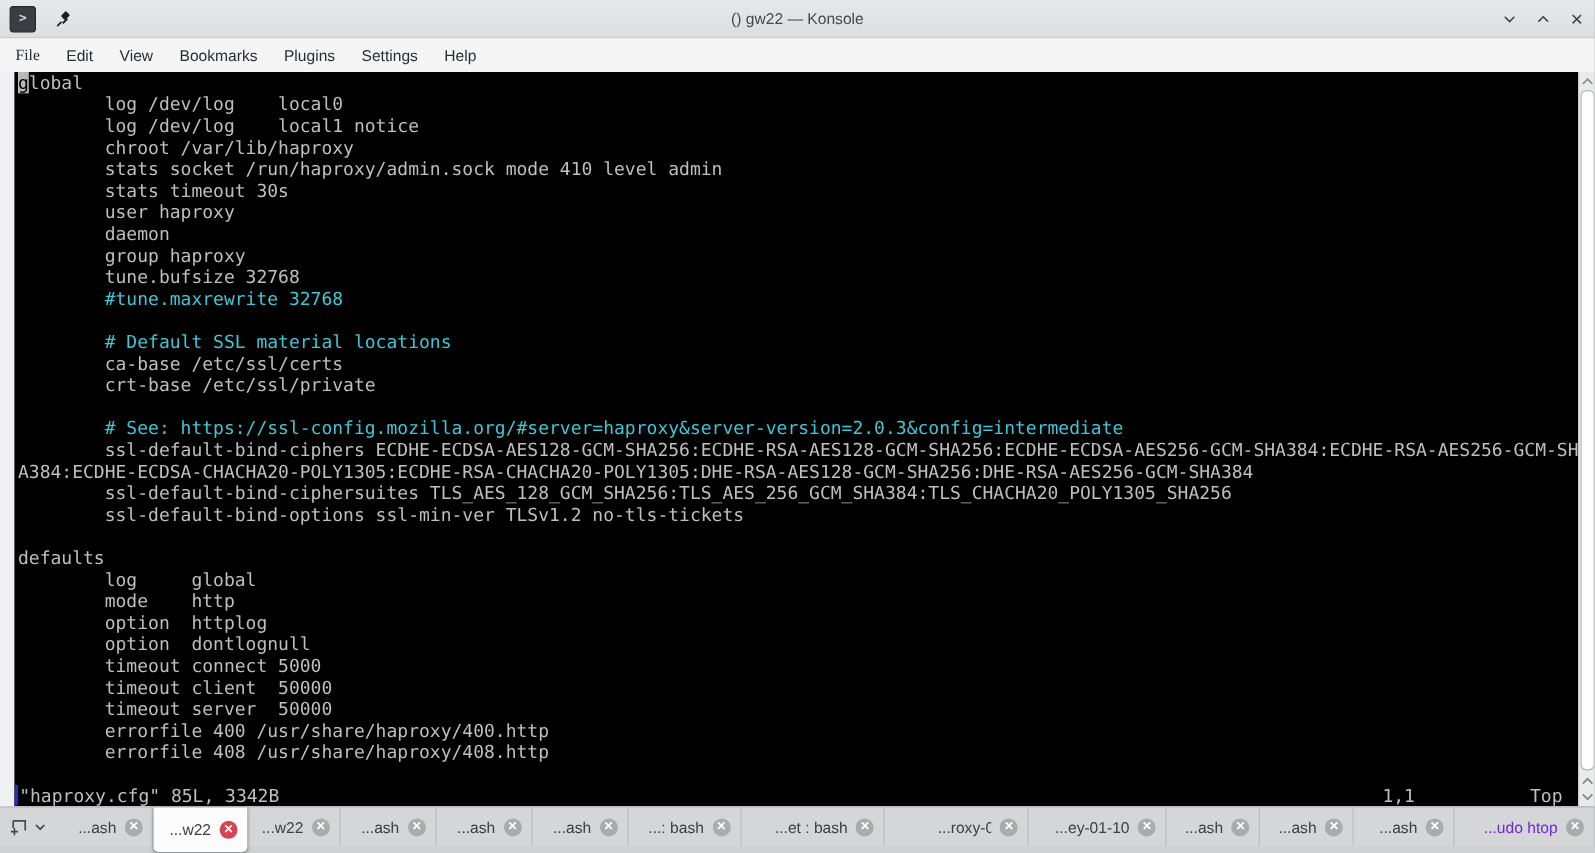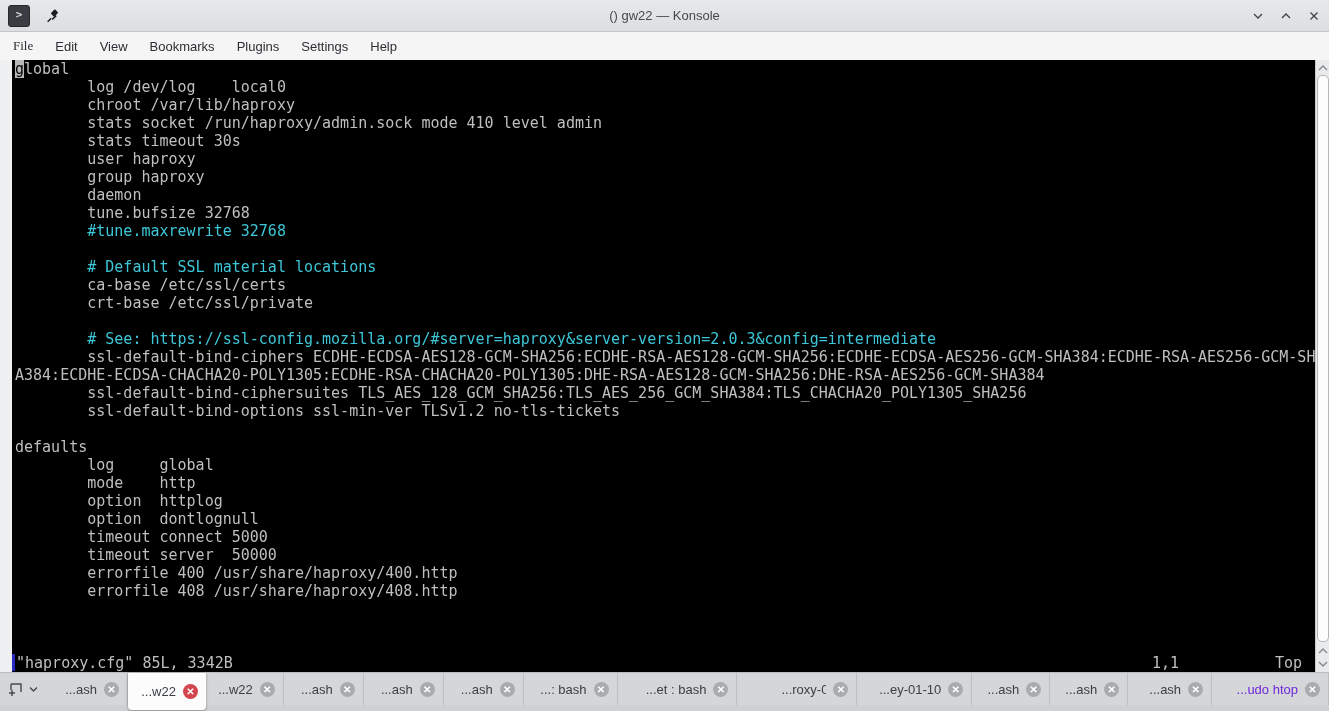--- a/index.html
+++ b/index.html
@@ -108,45 +108,47 @@
       <div class="menu-item">Bookmarks</div>
       <div class="menu-item">Plugins</div>
       <div class="menu-item">Settings</div>
       <div class="menu-item">Help</div>
     </div>
 
   <div class="terminal">
     <div class="term-lines" id="term-lines">
         <div class="tline"><span class="cursor">g</span>lobal</div>
         <div class="tline">        log /dev/log    local0</div>
+        <div class="tline">        log /dev/log    local1 notice</div>
         <div class="tline">        chroot /var/lib/haproxy</div>
         <div class="tline">        stats socket /run/haproxy/admin.sock mode 410 level admin</div>
         <div class="tline">        stats timeout 30s</div>
         <div class="tline">        user haproxy</div>
+        <div class="tline">        daemon</div>
         <div class="tline">        group haproxy</div>
-        <div class="tline">        daemon</div>
         <div class="tline">        tune.bufsize 32768</div>
         <div class="tline cm">        #tune.maxrewrite 32768</div>
         <div class="tline"></div>
         <div class="tline cm">        # Default SSL material locations</div>
         <div class="tline">        ca-base /etc/ssl/certs</div>
         <div class="tline">        crt-base /etc/ssl/private</div>
         <div class="tline"></div>
         <div class="tline cm">        # See: https://ssl-config.mozilla.org/#server=haproxy&amp;server-version=2.0.3&amp;config=intermediate</div>
         <div class="tline">        ssl-default-bind-ciphers ECDHE-ECDSA-AES128-GCM-SHA256:ECDHE-RSA-AES128-GCM-SHA256:ECDHE-ECDSA-AES256-GCM-SHA384:ECDHE-RSA-AES256-GCM-SH</div>
         <div class="tline">A384:ECDHE-ECDSA-CHACHA20-POLY1305:ECDHE-RSA-CHACHA20-POLY1305:DHE-RSA-AES128-GCM-SHA256:DHE-RSA-AES256-GCM-SHA384</div>
         <div class="tline">        ssl-default-bind-ciphersuites TLS_AES_128_GCM_SHA256:TLS_AES_256_GCM_SHA384:TLS_CHACHA20_POLY1305_SHA256</div>
         <div class="tline">        ssl-default-bind-options ssl-min-ver TLSv1.2 no-tls-tickets</div>
         <div class="tline"></div>
         <div class="tline">defaults</div>
         <div class="tline">        log     global</div>
         <div class="tline">        mode    http</div>
         <div class="tline">        option  httplog</div>
         <div class="tline">        option  dontlognull</div>
         <div class="tline">        timeout connect 5000</div>
+        <div class="tline">        timeout client  50000</div>
         <div class="tline">        timeout server  50000</div>
         <div class="tline">        errorfile 400 /usr/share/haproxy/400.http</div>
         <div class="tline">        errorfile 408 /usr/share/haproxy/408.http</div>
       </div>
     <div class="status-row">
       <div class="cmd-cursor-bar"></div>
       <span class="status-left">"haproxy.cfg" 85L, 3342B</span>
       <span class="status-ruler">1,1</span>
       <span class="status-pos">Top</span>
     </div>

